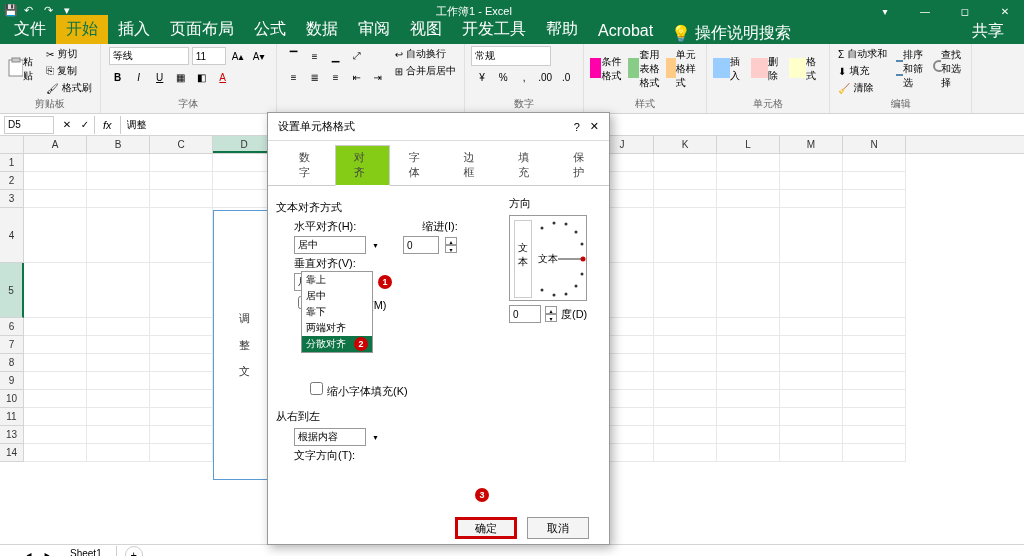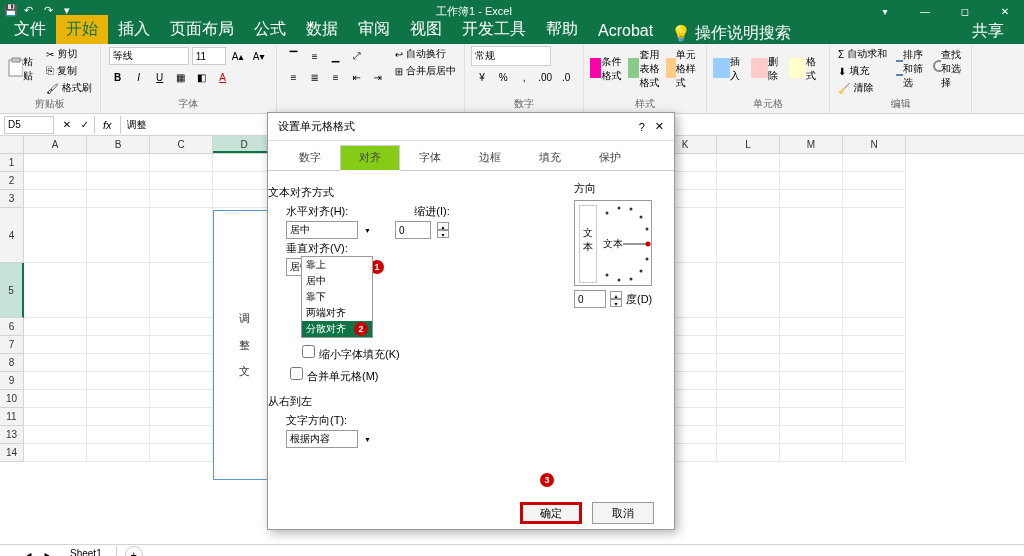--- a/index.html
+++ b/index.html
@@ -47,28 +47,28 @@
     .col-h { width: 63px; text-align: center; font-size: 10px; border-right: 1px solid #d4d4d4; line-height: 18px; color: #333; }
     .row { display: flex; height: 18px; }
     .row-h { width: 24px; background: #f3f3f3; border-right: 1px solid #d4d4d4; border-bottom: 1px solid #d4d4d4; text-align: center; font-size: 10px; line-height: 18px; color: #333; }
     .cell { width: 63px; border-right: 1px solid #e8e8e8; border-bottom: 1px solid #e8e8e8; font-size: 10px; }
     .row-h.sel { background: #c7e2d6; border-right: 2px solid #0e7445; }
     .col-h.sel { background: #c7e2d6; border-bottom: 2px solid #0e7445; }
     
     .merged-cell { position: absolute; left: 213px; top: 74px; width: 63px; height: 270px; border: 1px solid #5b9bd5; background: #fff; display: flex; align-items: center; justify-content: center; font-size: 11px; line-height: 2.4; color: #333; }
     
     
-    .dialog { position: absolute; left: 267px; top: 112px; width: 408px; background: #fff; border: 1px solid #999; box-shadow: 3px 3px 10px rgba(0,0,0,.3); }
+    .dialog { position: absolute; left: 267px; top: 112px; width: 343px; background: #fff; border: 1px solid #999; box-shadow: 3px 3px 10px rgba(0,0,0,.3); }
     .dlg-title { height: 28px; background: #fff; border-bottom: 1px solid #ddd; display: flex; align-items: center; padding: 0 10px; font-size: 11px; }
     .dlg-title span:first-child { flex: 1; }
     .dlg-title .tc { margin: 0 10px; }
     .dlg-tabs { display: flex; border-bottom: 1px solid #ccc; padding-left: 12px; margin-top: 4px; }
     .dlg-tab { padding: 4px 18px; border: 1px solid transparent; font-size: 11px; color: #444; cursor: pointer; }
     .dlg-tab.active { border: 1px solid #ccc; border-bottom: 1px solid #fff; margin-bottom: -1px; background: #84cc16; }
-    .dlg-body { padding: 10px 0; font-size: 11px; min-height: 326px; position: relative; }
+    .dlg-body { padding: 10px 8px; font-size: 11px; min-height: 326px; position: relative; }
     .section-label { margin: 4px 0; }
     .dlg-combo { width: 72px; height: 18px; border: 1px solid #999; font-size: 10px; padding: 0 3px; background: #fff; }
     .dlg-row { display: flex; align-items: center; gap: 6px; margin: 2px 0 2px 18px; }
     .dropdown-btn { width: 14px; height: 18px; border: 2px solid #c00; background: #e8e8e8; display: inline-flex; align-items: center; justify-content: center; font-size: 7px; }
     .callout { display: inline-flex; align-items: center; justify-content: center; width: 14px; height: 14px; border-radius: 50%; background: #c00; color: #fff; font-size: 9px; font-weight: bold; }
     .drop-list { position: absolute; left: 33px; top: 85px; width: 72px; border: 1px solid #999; background: #fff; z-index: 10; }
     .drop-item { padding: 1px 4px; font-size: 10px; }
     .drop-item.hl { background: #0e7445; color: #fff; }
     .orientation-box { position: absolute; right: 20px; top: 10px; width: 80px; }
     .orientation-box .label { margin-bottom: 4px; }
@@ -606,29 +606,29 @@
     <div class="drop-list">
       <div class="drop-item">靠上</div>
       <div class="drop-item">居中</div>
       <div class="drop-item">靠下</div>
       <div class="drop-item">两端对齐</div>
       <div class="drop-item hl">
         <span>分散对齐</span>
         <span class="callout" style="float:right">2</span>
       </div>
     </div>
+    <div style="margin:2px 0 2px 18px"><input type="checkbox" class="chk" style=""><span>合并单元格(M)</span></div>
     <div style="margin:66px 0 2px 30px"><input type="checkbox" class="chk" style=""><span>缩小字体填充(K)</span></div>
-    <div style="margin:2px 0 2px 18px"><input type="checkbox" class="chk" style=""><span>合并单元格(M)</span></div>
     <div class="section-label" style="margin-top:10px">从右到左</div>
-    <div class="dlg-row">
-        <span>文字方向(T):</span>
-      </div>
     <div class="dlg-row">
         <input class="dlg-combo" value="根据内容" style="">
         <span style="font-size:7px">▼</span>
+      </div>
+    <div class="dlg-row">
+        <span>文字方向(T):</span>
       </div>
 
     <div class="orientation-box">
       <div class="label">方向</div>
       <div class="orient-wheel">
         <div class="orient-vert" style="white-space:pre-line">文
 本</div>
         <svg style="position:absolute;left:26px;top:4px" width="50" height="78">
           <path d="M 2 39 A 36 36 0 0 1 2 39" fill="none"></path>
           <circle cx="6" cy="8" r="1.5" fill="#333"></circle>

